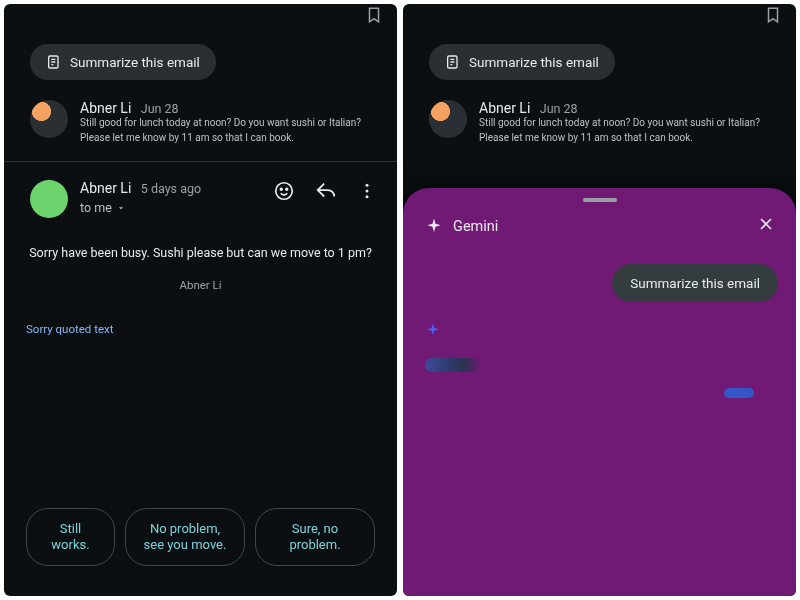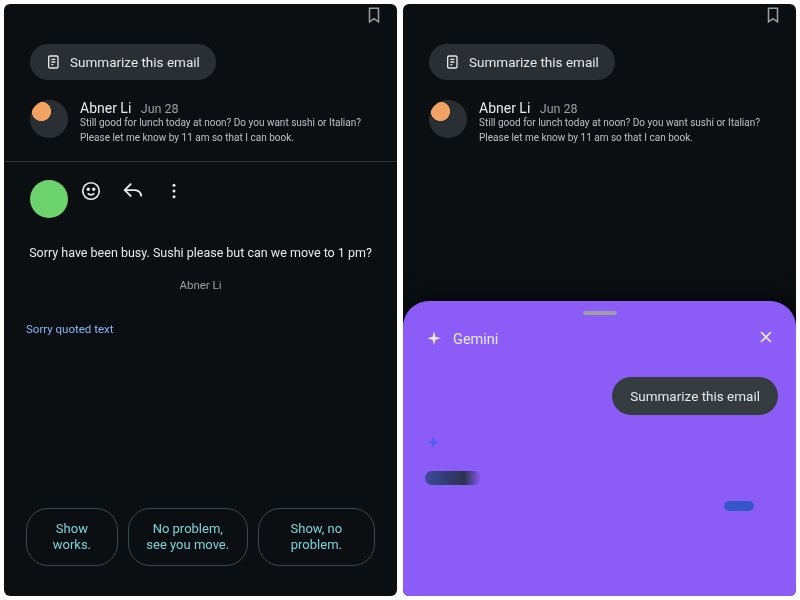--- a/index.html
+++ b/index.html
@@ -71,22 +71,22 @@
     color: #7ed3d9;
     font-size: 13px;
     text-align: center;
     cursor: pointer;
     max-width: 120px;
     line-height: 1.25;
   }
   
   .sheet {
     position: absolute; left: 0; right: 0; bottom: 0;
-    height: 295px;
-    background: #8b5cf6;
+    height: 408px;
+    background: #701a75;
     border-top-left-radius: 26px;
     border-top-right-radius: 26px;
     box-shadow: 0 -6px 20px rgba(0,0,0,.5);
   }
   .sheet-handle {
     width: 34px; height: 4px; border-radius: 3px;
     background: #9aa0a6; margin: 10px auto 6px;
   }
   .sheet-head {
     display: flex; align-items: center; gap: 10px;
@@ -146,20 +146,32 @@
         <span class="date">Jun 28</span>
       </div>
       <div class="preview">Still good for lunch today at noon? Do you want sushi or Italian? Please let me know by 11 am so that I can book.</div>
     </div>
   </div>
 
   <div class="divider"></div>
 
   <div class="msg-head">
     <div class="avatar green"></div>
+    <div class="meta">
+      <div class="sender-line">
+        <span>Abner Li</span>
+        <span class="date">5 days ago</span>
+      </div>
+      <div class="recipient">
+        <span>to me</span>
+        <svg width="10" height="10" viewBox="0 0 24 24" fill="currentColor">
+            <path d="M7 10l5 5 5-5z"></path>
+          </svg>
+      </div>
+    </div>
     <div class="head-actions">
       <span class="icon-btn">
         <svg width="22" height="22" viewBox="0 0 24 24" fill="none" stroke="currentColor" stroke-width="1.8">
             <circle cx="12" cy="12" r="9"></circle>
             <circle cx="9" cy="10" r="1" fill="currentColor"></circle>
             <circle cx="15" cy="10" r="1" fill="currentColor"></circle>
             <path d="M8.5 14.5c1 1.2 2.2 1.8 3.5 1.8s2.5-.6 3.5-1.8"></path>
           </svg>
       </span>
       <span class="icon-btn">
@@ -180,23 +192,23 @@
 
   <div class="msg-body">
     <div>Sorry have been busy. Sushi please but can we move to 1 pm?</div>
     <div class="signature">
       <div>Abner Li</div>
     </div>
   </div>
   <div class="show-quoted">Sorry quoted text</div>
 
   <div class="smart-replies">
-    <div class="reply-chip">Show works.</div>
+    <div class="reply-chip">Still works.</div>
     <div class="reply-chip">No problem, see you move.</div>
-    <div class="reply-chip">Show, no problem.</div>
+    <div class="reply-chip">Sure, no problem.</div>
   </div>
 </div>
 
 <div class="pane">
   <div class="bookmark">
     <svg width="18" height="18" viewBox="0 0 24 24" fill="none" stroke="currentColor" stroke-width="2">
         <path d="M6 3h12v18l-6-4-6 4z"></path>
       </svg>
   </div>
 

